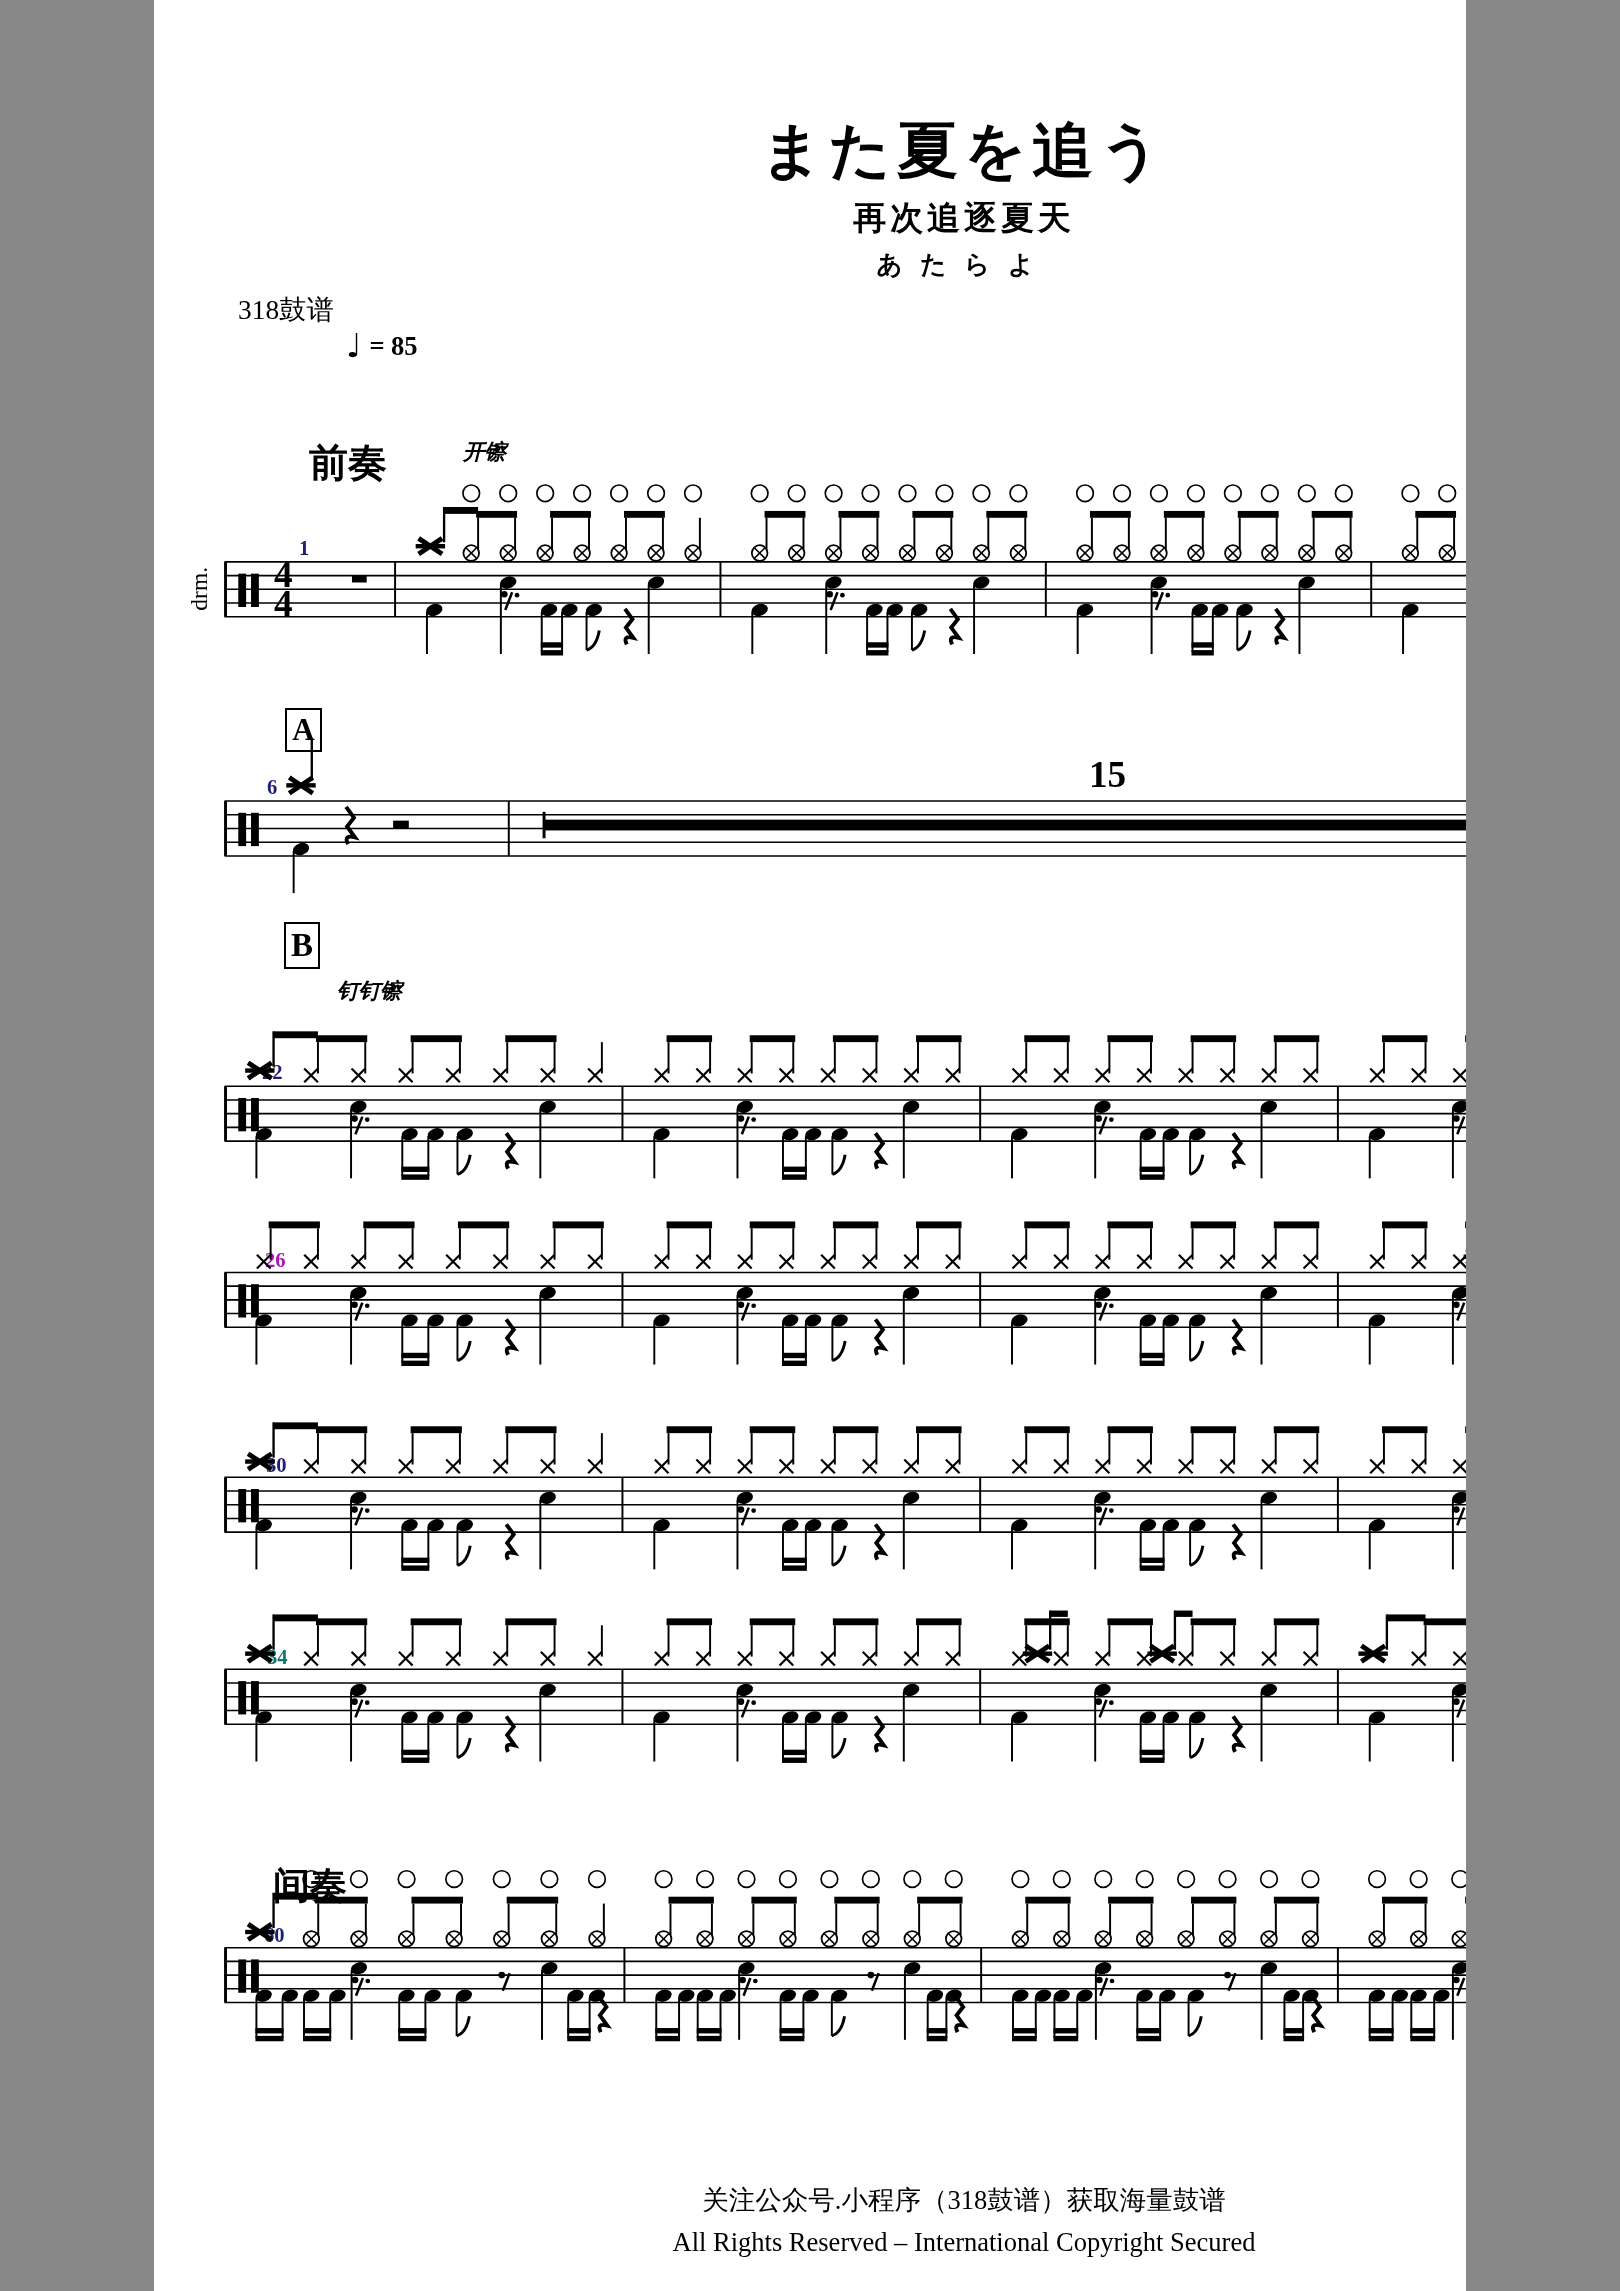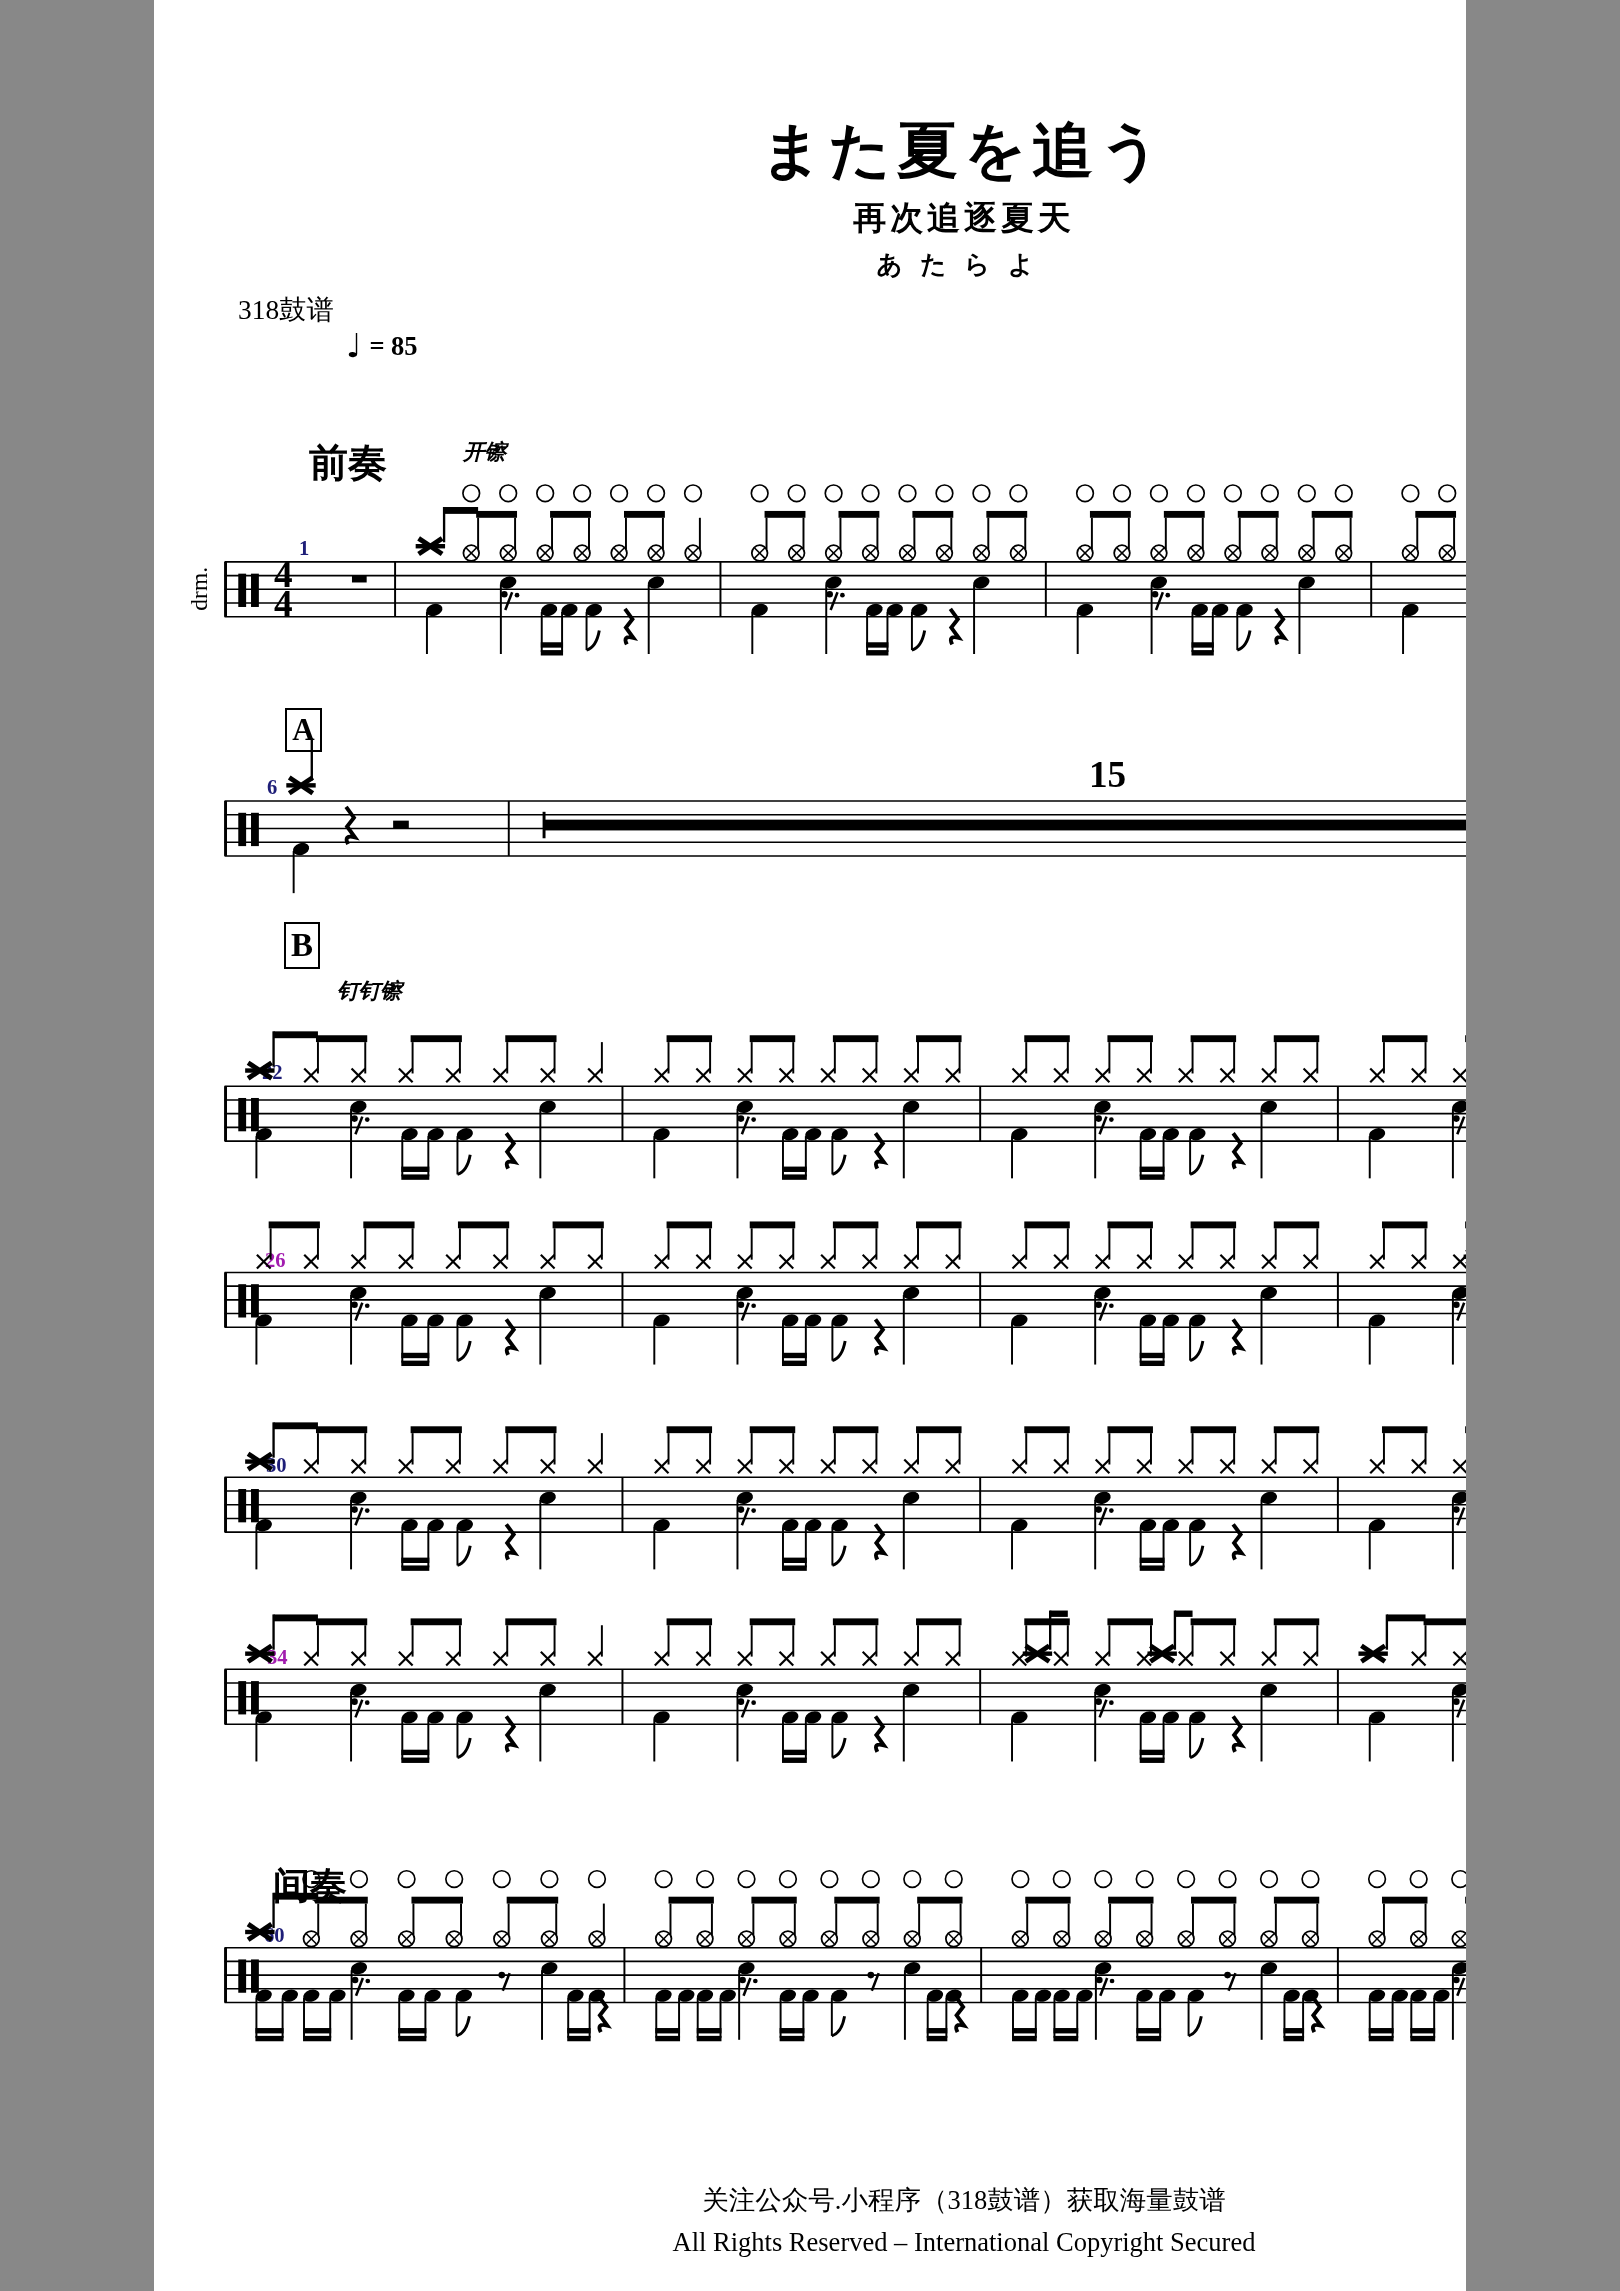--- a/index.html
+++ b/index.html
@@ -56,21 +56,21 @@
   <div class="abs sec-label interlude-label">间奏</div>
 
   <div class="abs annot annot-open">开镲</div>
   <div class="abs annot annot-ride">钉钉镲</div>
 
   <div class="abs mnum" style="left: 145px; top: 537px; color: rgb(30, 30, 120);">1</div>
   <div class="abs mnum" style="left: 113px; top: 776px; color: rgb(30, 30, 120);">6</div>
   <div class="abs mnum" style="left: 108px; top: 1061px; color: rgb(30, 30, 120);">22</div>
   <div class="abs mnum" style="left: 111px; top: 1249px; color: #a21caf;">26</div>
   <div class="abs mnum" style="left: 112px; top: 1454px; color: rgb(30, 30, 120);">30</div>
-  <div class="abs mnum" style="left: 113px; top: 1646px; color: #a21caf;">34</div>
+  <div class="abs mnum" style="left: 113px; top: 1646px; color: #0f766e;">34</div>
   <div class="abs mnum" style="left: 110px; top: 1924px; color: rgb(30, 30, 120);">60</div>
 
   <div class="abs drm">drm.</div>
 
   <div class="abs ctr footer1">关注公众号.小程序（318鼓谱）获取海量鼓谱</div>
   <div class="abs ctr footer2">All Rights Reserved – International Copyright Secured</div>
   <div class="abs pagenum">1/3</div>
 
   <svg id="score-svg" class="abs score" width="1620" height="2292" viewBox="0 0 1653 2338">
       <line x1="72" y1="573" x2="1573" y2="573" stroke="#000000" stroke-width="1.6"></line>

